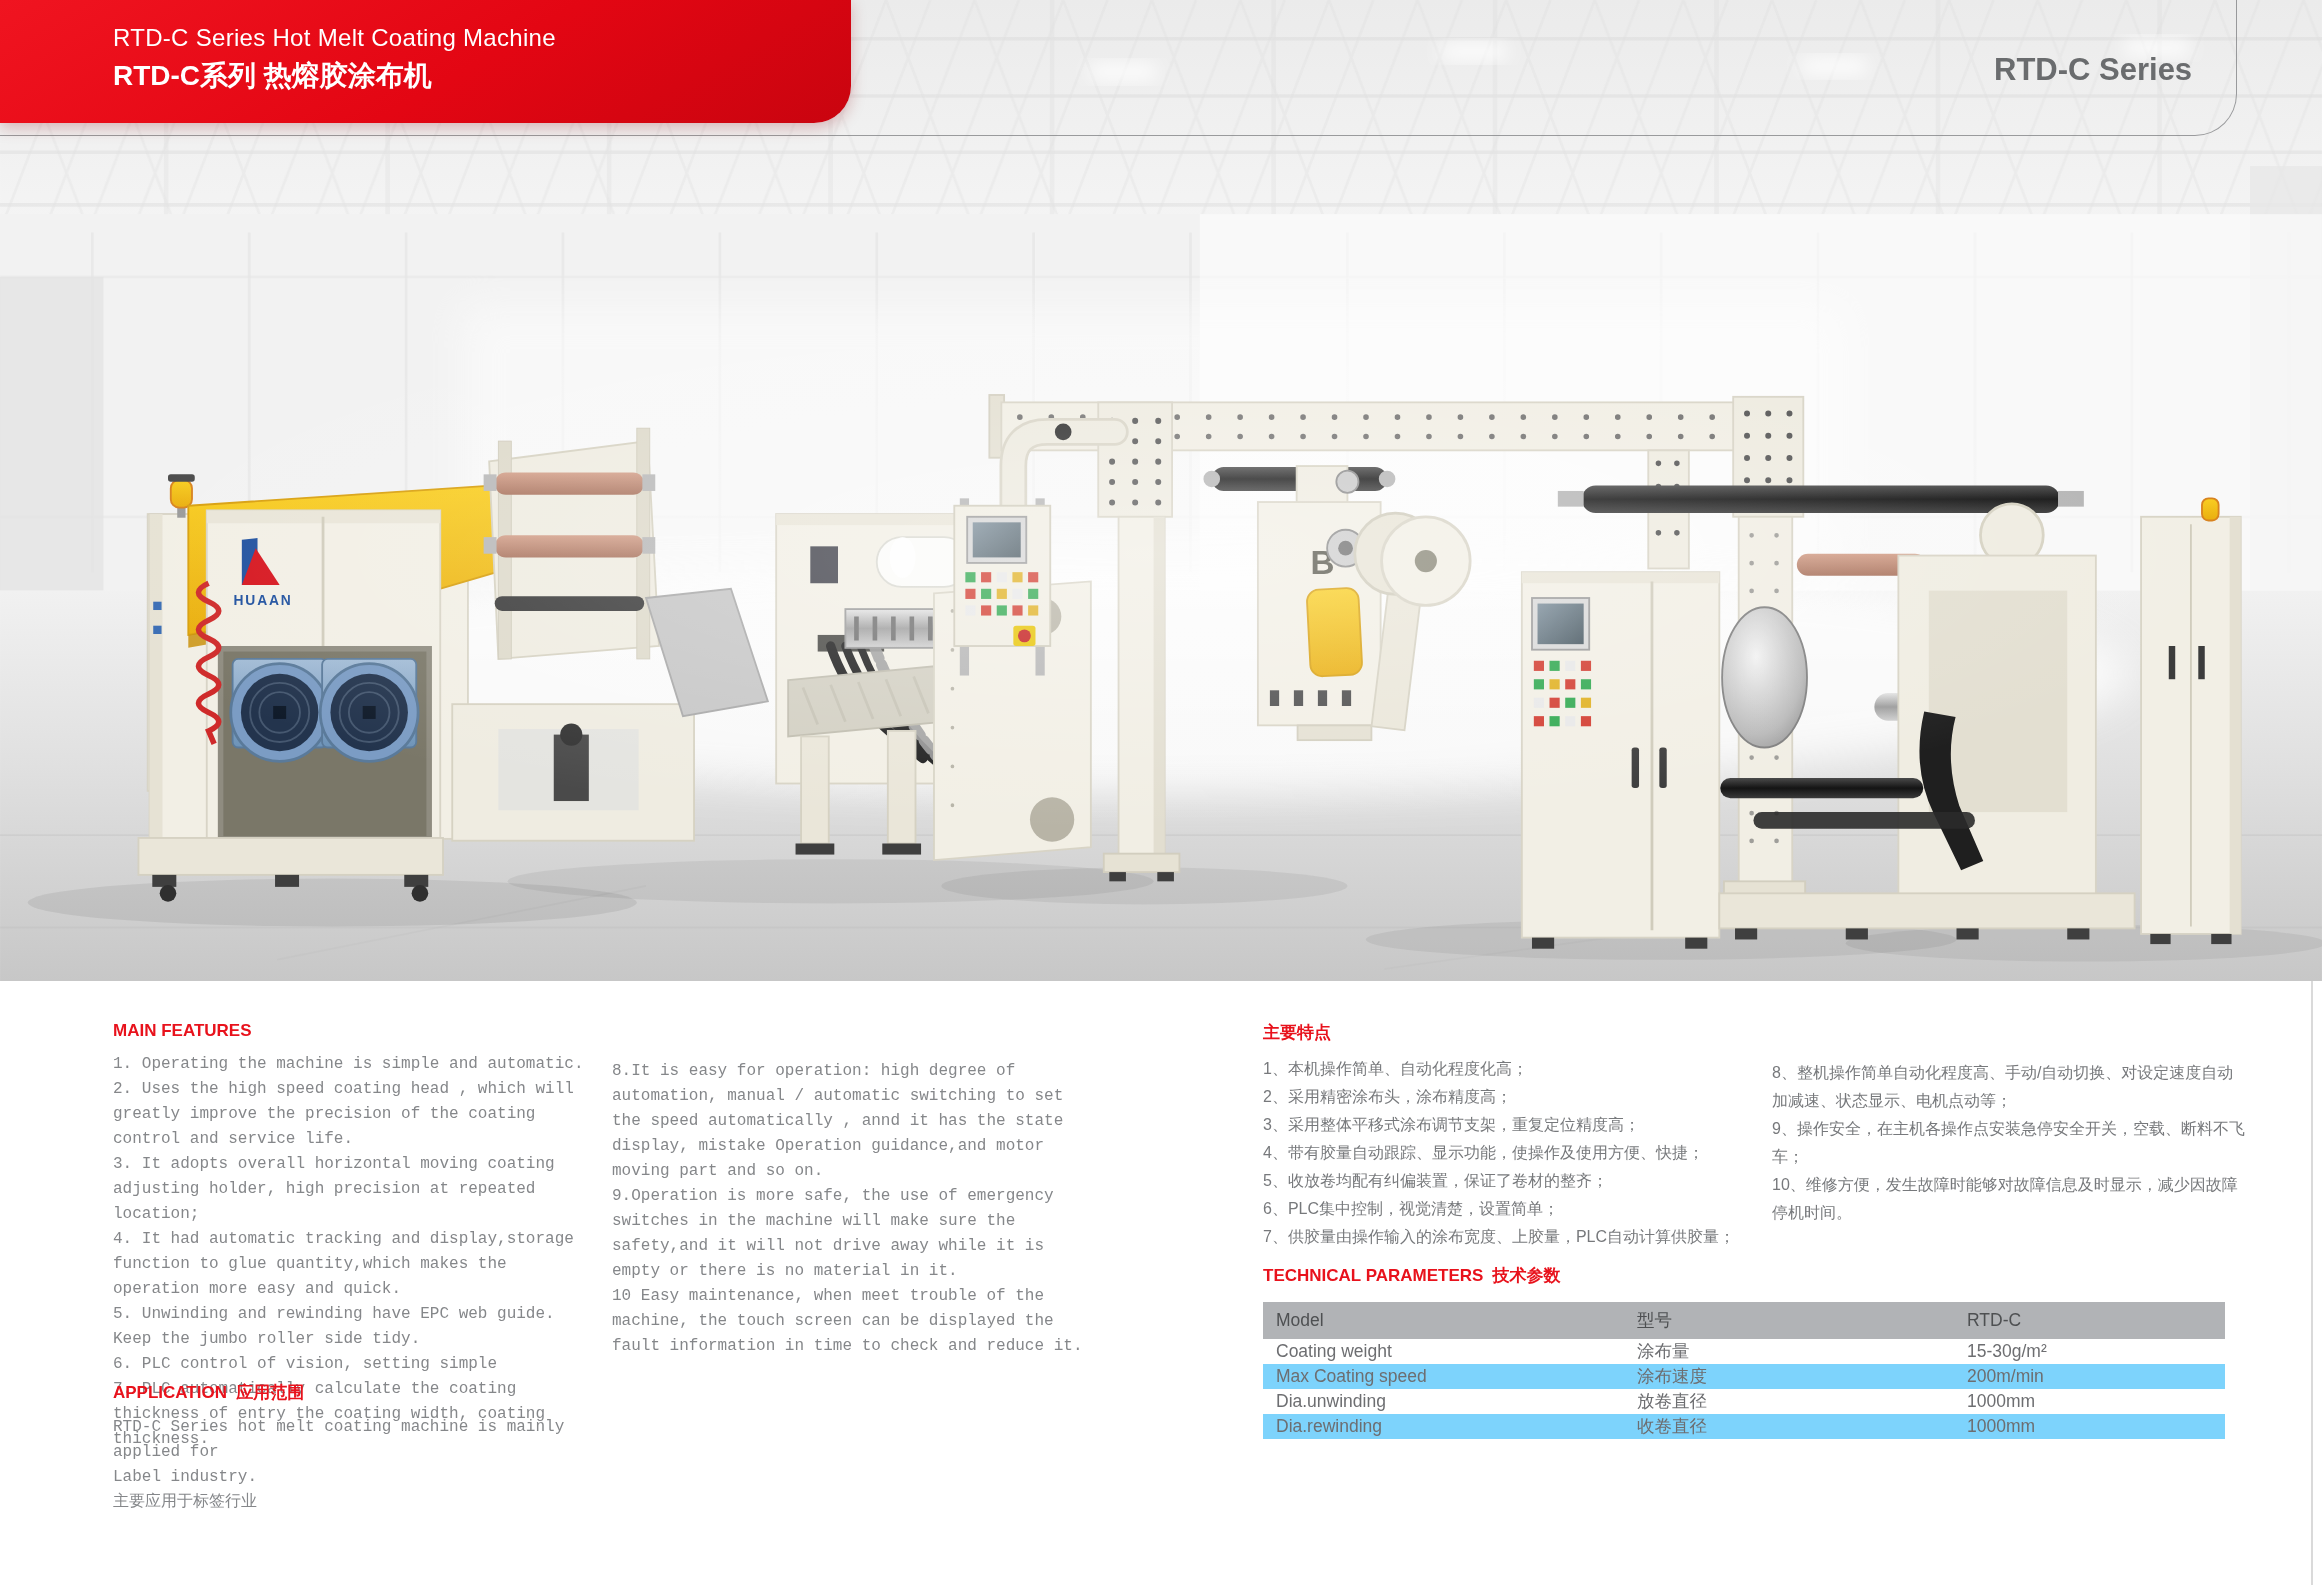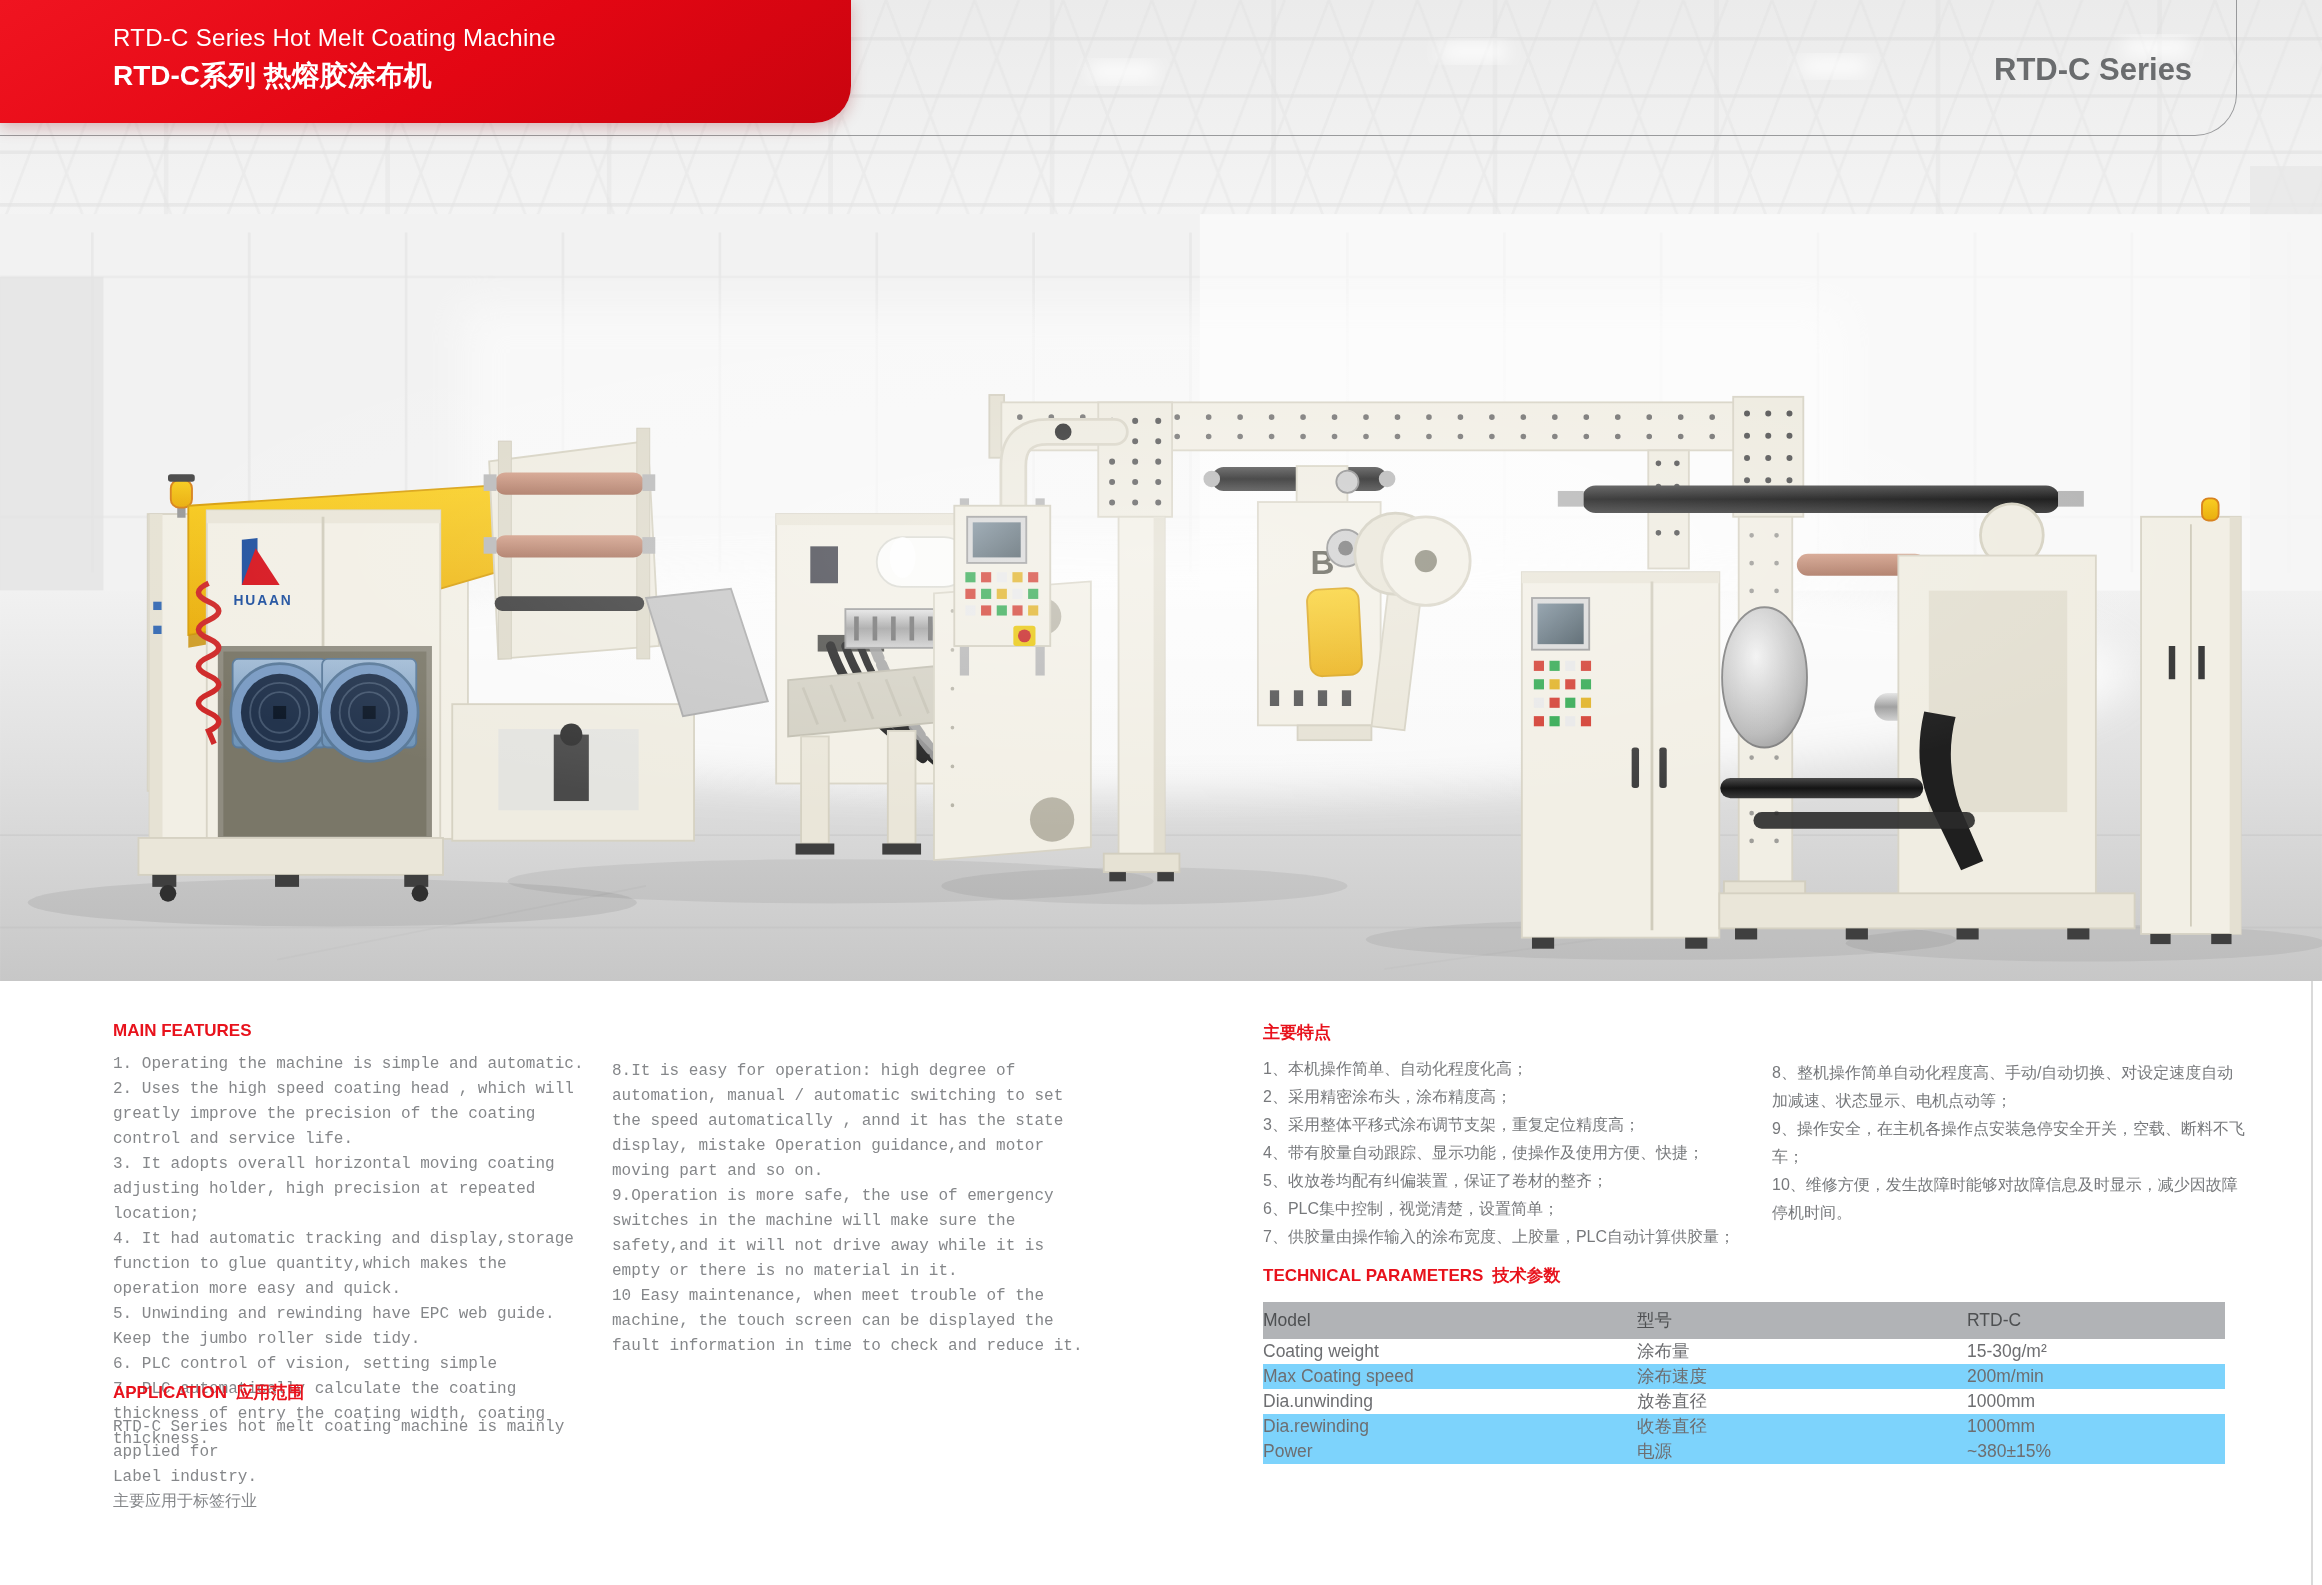--- a/index.html
+++ b/index.html
@@ -32,21 +32,21 @@
   #mf-col2       { position:absolute; left:612px;  top:1059px; width:480px; }
   #application   { position:absolute; left:113px; top:1381px; width:482px; }
   #features-zh   { position:absolute; left:1263px; top:1021px; width:506px; }
   #fzh-col2      { position:absolute; left:1772px; top:1059px; width:473px; }
 
   #tech { position:absolute; left:1263px; top:1264px; width:962px; }
   #tech-table { margin-top:14.8px; width:962px; font-size:17.5px; color:#6d6e71; }
   .trow { display:flex; align-items:center; height:25px; background:#ffffff; }
   .trow.header { height:37px; background:#b1b3b6; color:#4e5052; }
   .trow.alt { background:#7dd3fc; }
-  .c1 { width:374px; box-sizing:border-box; white-space:nowrap; }
+  .c1 { width:374px; padding-left:13px; box-sizing:border-box; white-space:nowrap; }
   .c2 { width:330px; white-space:nowrap; }
   .c3 { flex:1; white-space:nowrap; }
 </style>
 </head>
 <body>
 
 <div id="page">
 
   <div id="photo-wrap">
   <svg width="2322" height="981" viewBox="0 0 2516 1063">
@@ -456,22 +456,17 @@
       <div class="trow">
         <div class="c1">Dia.unwinding</div>
         <div class="c2">放卷直径</div>
         <div class="c3">1000mm</div>
       </div>
       <div class="trow alt">
         <div class="c1">Dia.rewinding</div>
         <div class="c2">收卷直径</div>
         <div class="c3">1000mm</div>
       </div>
-      <div class="trow alt">
-        <div class="c1">Power</div>
-        <div class="c2">电源</div>
-        <div class="c3">~380±15%</div>
-      </div>
     </div>
   </div>
 
 </div>
 
 
 </body></html>

